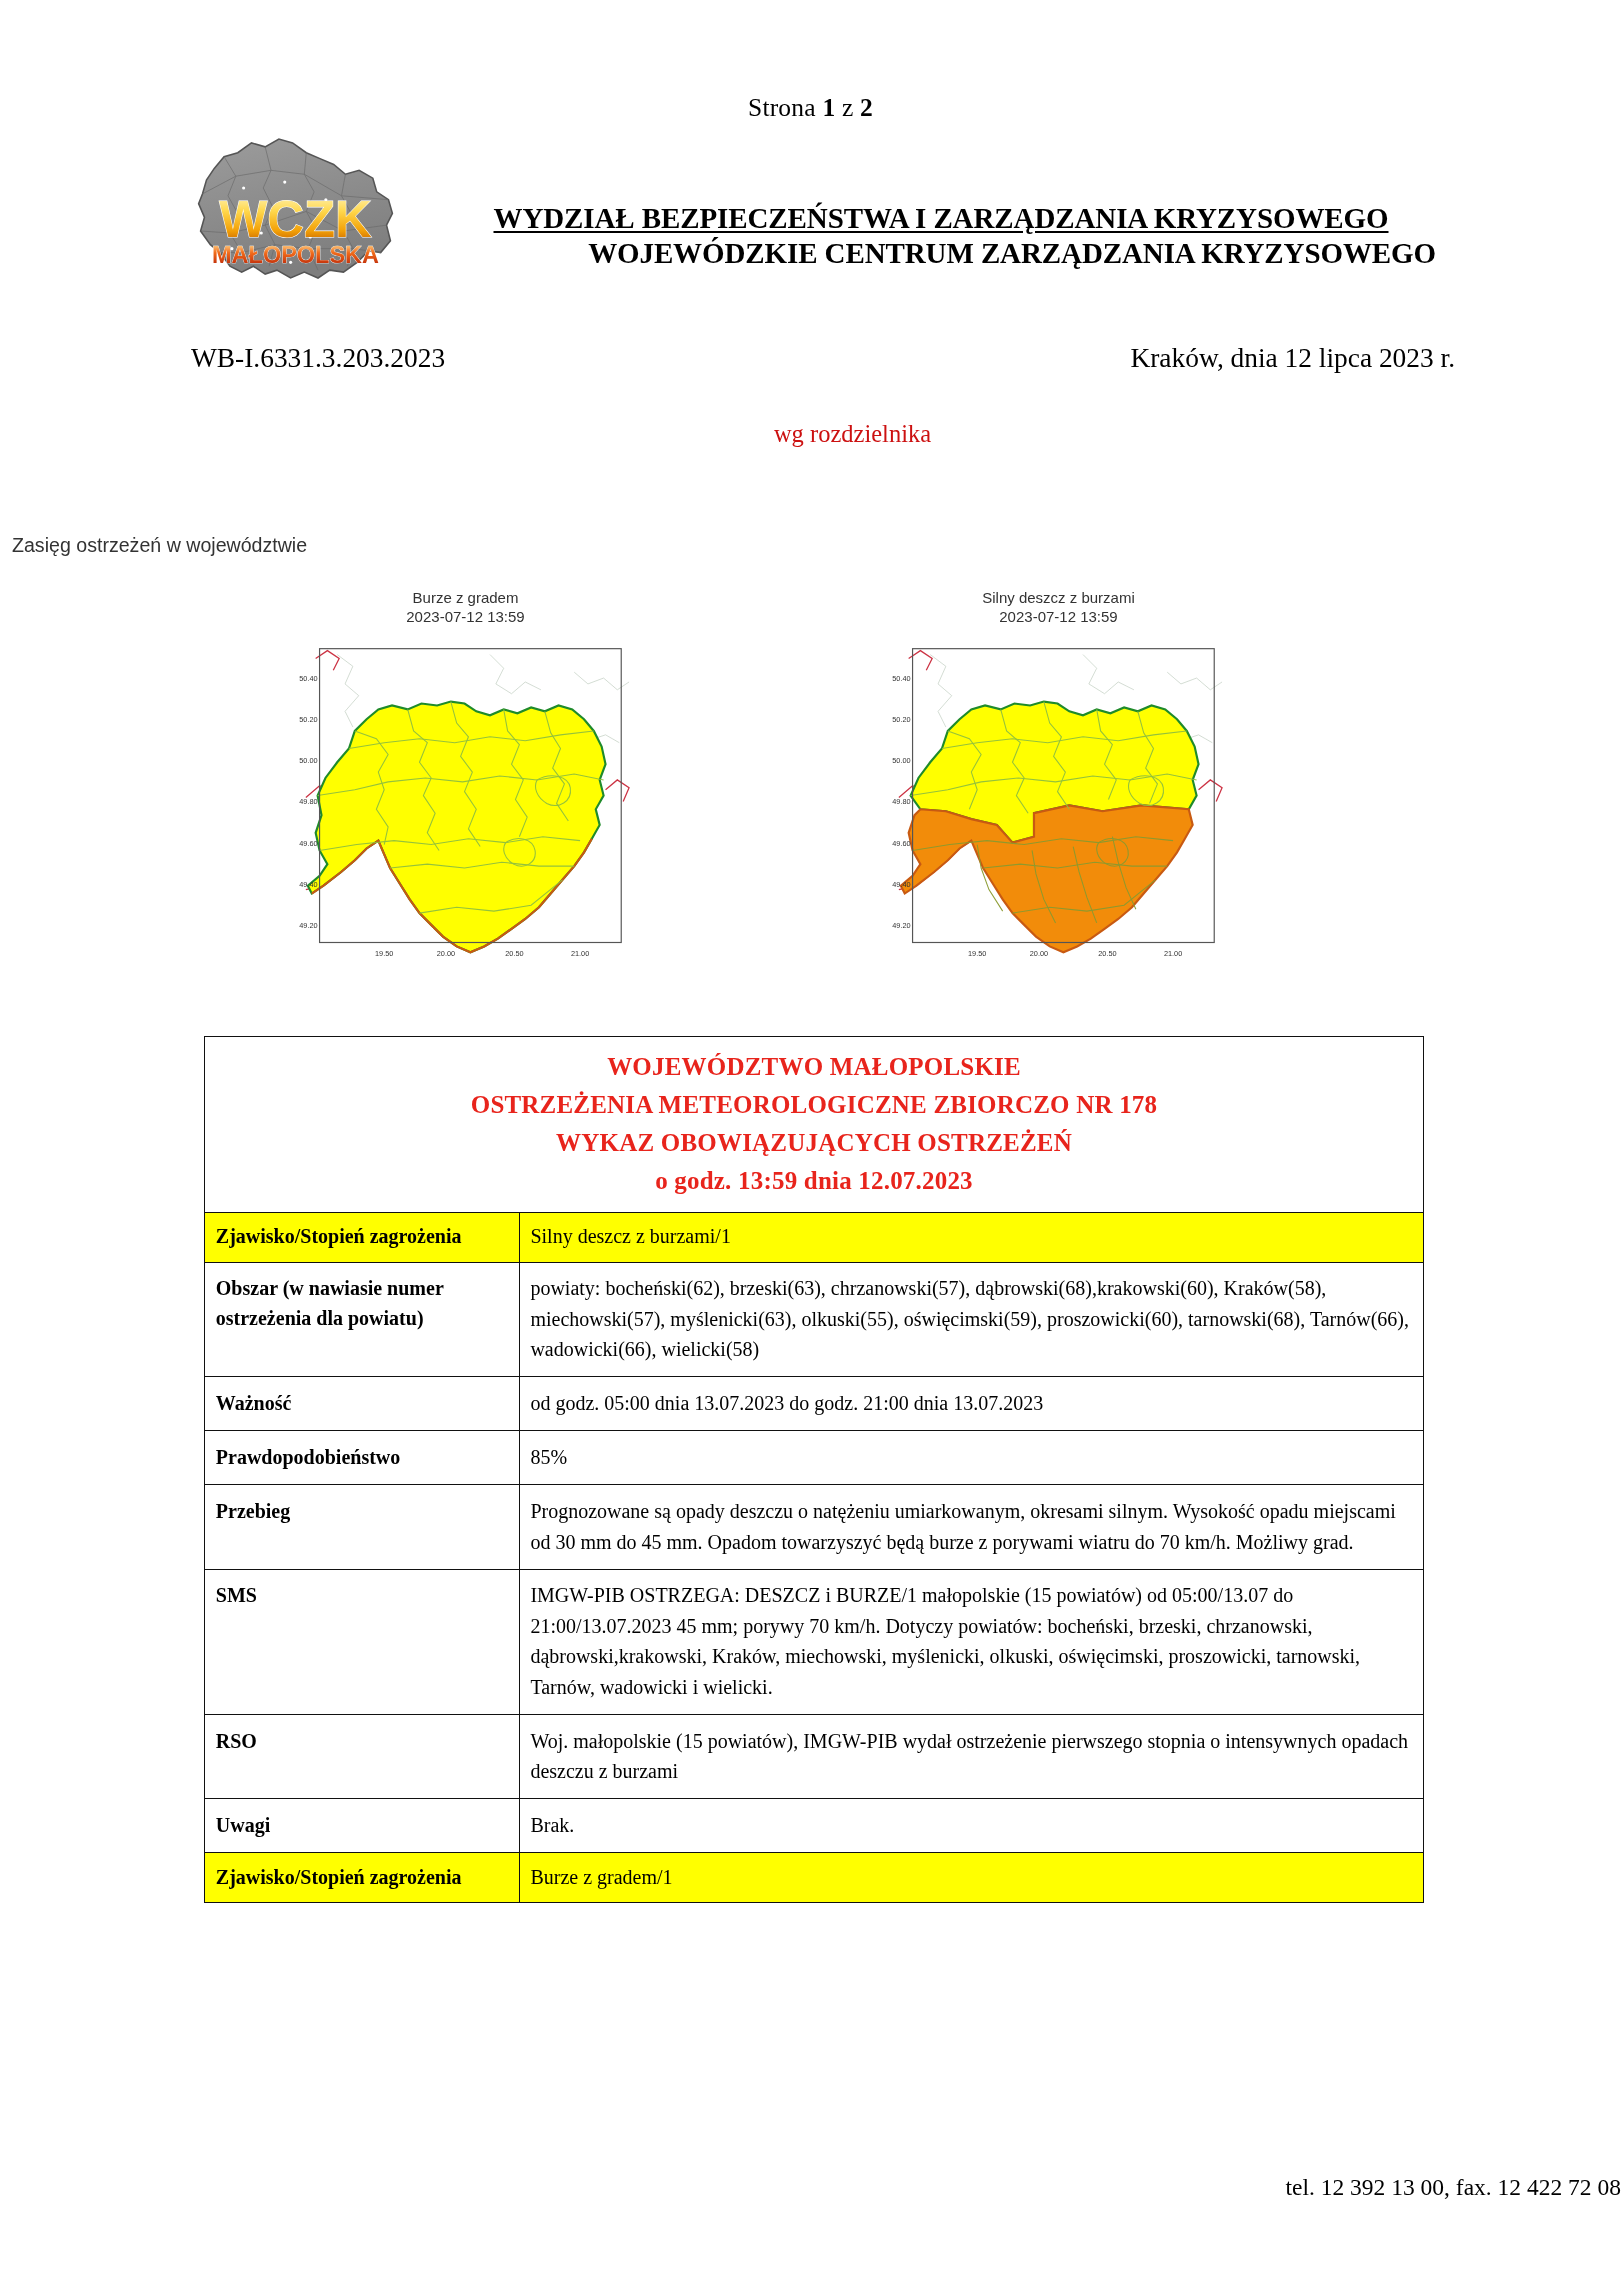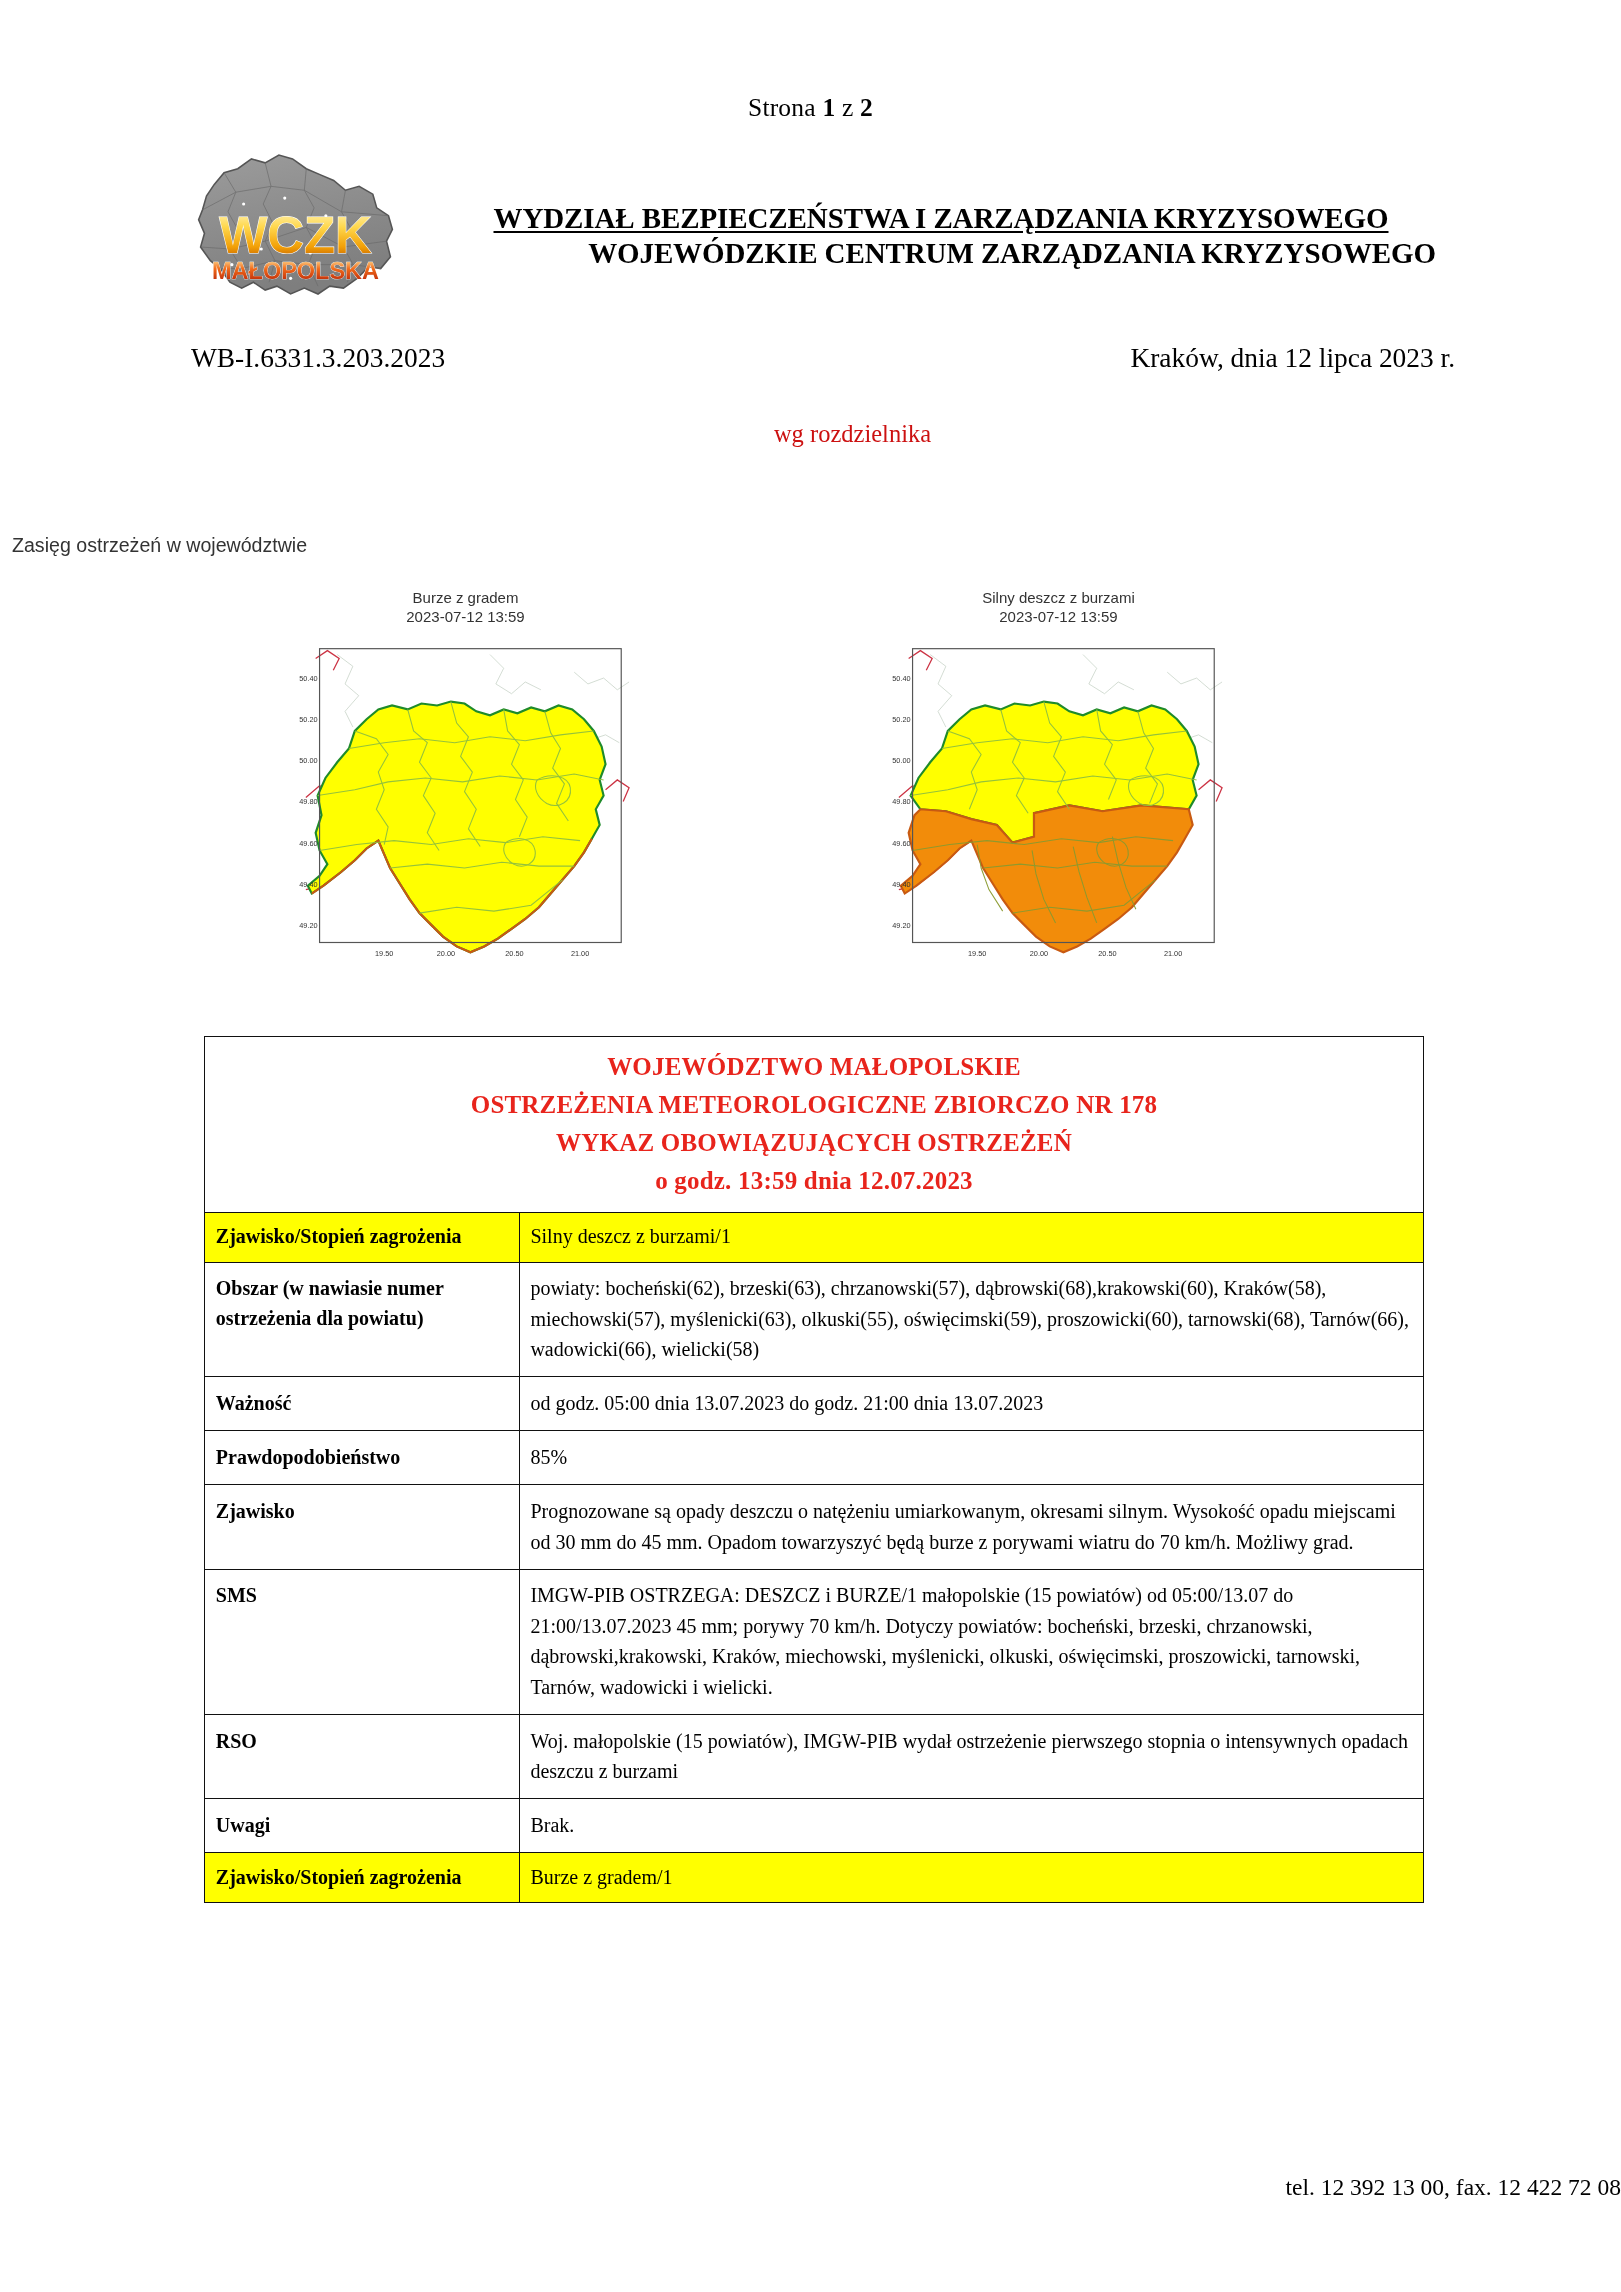--- a/index.html
+++ b/index.html
@@ -14,21 +14,21 @@
 
   
   .page-num{
     position:absolute;top:93px;left:0;width:100%;
     text-align:center;font-size:25.5px;letter-spacing:0.2px;
   }
   .page-num b{font-weight:bold;}
 
   
   .logo-block{
-    position:absolute;left:181px;top:139px;
+    position:absolute;left:181px;top:123px;
     width:230px;height:172px;
   }
   .logo-svg{display:block;width:230px;height:172px;}
 
   
   .titles{
     position:absolute;left:446px;top:201px;width:990px;
     text-align:center;font-weight:bold;line-height:1.22;
   }
   .title-1{
@@ -340,21 +340,21 @@
     </tr>
     <tr>
       <td class="lbl">Ważność</td>
       <td class="val">od godz. 05:00 dnia 13.07.2023 do godz. 21:00 dnia 13.07.2023</td>
     </tr>
     <tr>
       <td class="lbl">Prawdopodobieństwo</td>
       <td class="val">85%</td>
     </tr>
     <tr>
-      <td class="lbl">Zjawisko</td>
+      <td class="lbl">Przebieg</td>
       <td class="val">Prognozowane są opady deszczu o natężeniu umiarkowanym, okresami silnym. Wysokość opadu miejscami od 30 mm do 45 mm. Opadom towarzyszyć  będą burze z porywami wiatru do 70 km/h. Możliwy grad.</td>
     </tr>
     <tr>
       <td class="lbl">SMS</td>
       <td class="val">IMGW-PIB OSTRZEGA: DESZCZ i BURZE/1 małopolskie (15 powiatów) od 05:00/13.07 do 21:00/13.07.2023 45 mm; porywy 70 km/h. Dotyczy powiatów: bocheński, brzeski, chrzanowski, dąbrowski,krakowski, Kraków, miechowski, myślenicki,  olkuski, oświęcimski, proszowicki, tarnowski, Tarnów, wadowicki i wielicki.</td>
     </tr>
     <tr>
       <td class="lbl">RSO</td>
       <td class="val">Woj. małopolskie (15 powiatów), IMGW-PIB wydał ostrzeżenie pierwszego stopnia o intensywnych opadach deszczu z burzami</td>
     </tr>

